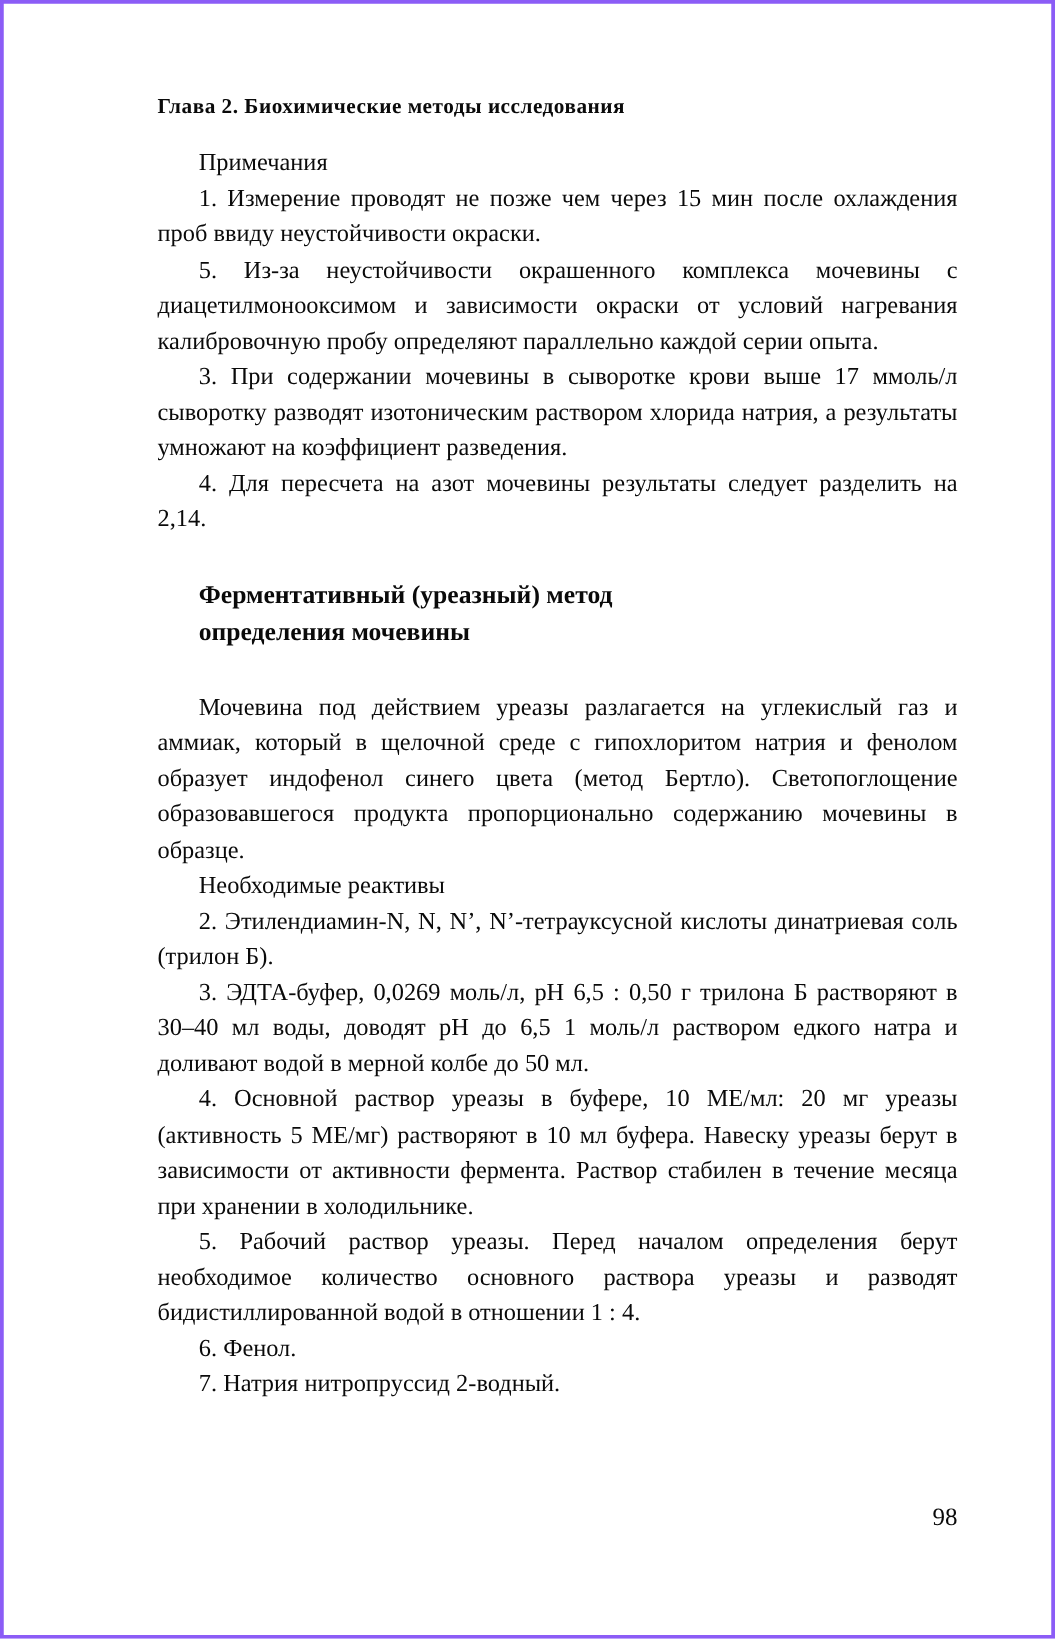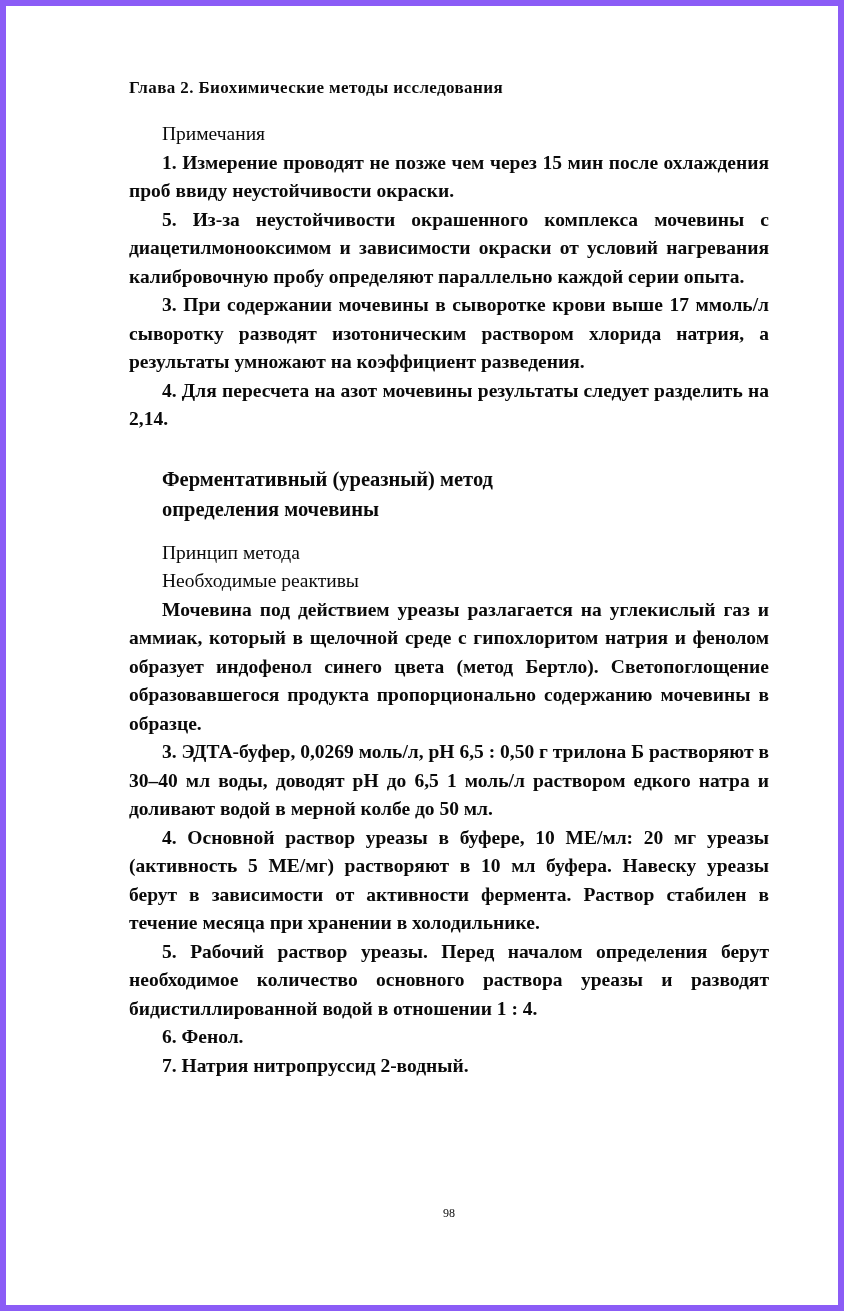--- a/index.html
+++ b/index.html
@@ -6,21 +6,21 @@
     margin: 0;
     padding: 0;
     background: #ffffff;
   }
   .page {
     position: relative;
     width: 844px;
     height: 1311px;
     background: #ffffff;
     box-sizing: border-box;
-    border: 6px solid #8b5cf6;
+    border: 3px solid #8b5cf6;
     font-family: "Liberation Serif", serif;
     color: #0a0a0a;
     overflow: hidden;
   }
   .running-header {
     position: absolute;
     left: 123px;
     top: 72px;
     width: 640px;
     font-size: 17px;
@@ -30,59 +30,59 @@
   .text-block {
     position: absolute;
     left: 123px;
     top: 114px;
     width: 640px;
     font-size: 19.5px;
     line-height: 28.5px;
     text-align: justify;
   }
   .block { margin: 0; }
-  .para { text-indent: 33px; font-weight: bold; }
+  .para { text-indent: 33px; }
   .bold-para {
     text-indent: 33px;
     font-weight: normal;
   }
   .section-heading {
     font-weight: bold;
     font-size: 20.5px;
     line-height: 30px;
-    margin: 30px 0 15px 33px;
+    margin: 30px 0 32px 33px;
     text-align: left;
     white-space: pre-line;
   }
   .page-number {
     position: absolute;
     left: 123px;
     top: 1200px;
     width: 640px;
-    text-align: center;
-    font-size: 12px;
+    text-align: right;
+    font-size: 20px;
   }
 </style>
 </head>
 <body>
 
 <div class="page">
   <div class="running-header">Глава 2. Биохимические методы исследования</div>
 
   <div class="text-block">
       <div class="block bold-para">Примечания</div>
       <div class="block para">1. Измерение проводят не позже чем через 15 мин после охлаждения проб ввиду неустойчивости окраски.</div>
       <div class="block para">5. Из-за неустойчивости окрашенного комплекса мочевины с диацетилмонооксимом и зависимости окраски от условий нагревания калибровочную пробу определяют параллельно каждой серии опыта.</div>
       <div class="block para">3. При содержании мочевины в сыворотке крови выше 17 ммоль/л сыворотку разводят изотоническим раствором хлорида натрия, а результаты умножают на коэффициент разведения.</div>
       <div class="block para">4. Для пересчета на азот мочевины результаты следует разделить на 2,14.</div>
       <div class="block section-heading">Ферментативный (уреазный) метод
 определения мочевины</div>
-      <div class="block bold-para">Принцип метода</div>
+      <div class="block para">Мочевина под действием уреазы разлагается на углекислый газ и аммиак, который в щелочной среде с гипохлоритом натрия и фенолом образует индофенол синего цвета (метод Бертло). Светопоглощение образовавшегося продукта пропорционально содержанию мочевины в образце.</div>
       <div class="block bold-para">Необходимые реактивы</div>
-      <div class="block para">Мочевина под действием уреазы разлагается на углекислый газ и аммиак, который в щелочной среде с гипохлоритом натрия и фенолом образует индофенол синего цвета (метод Бертло). Светопоглощение образовавшегося продукта пропорционально содержанию мочевины в образце.</div>
+      <div class="block para">2. Этилендиамин-N, N, N’, N’-тетрауксусной кислоты динатриевая соль (трилон Б).</div>
       <div class="block para">3. ЭДТА-буфер, 0,0269 моль/л, pH 6,5 : 0,50 г трилона Б растворяют в 30–40 мл воды, доводят pH до 6,5 1 моль/л раствором едкого натра и доливают водой в мерной колбе до 50 мл.</div>
       <div class="block para">4. Основной раствор уреазы в буфере, 10 МЕ/мл: 20 мг уреазы (активность 5 МЕ/мг) растворяют в 10 мл буфера. Навеску уреазы берут в зависимости от активности фермента. Раствор стабилен в течение месяца при хранении в холодильнике.</div>
       <div class="block para">5. Рабочий раствор уреазы. Перед началом определения берут необходимое количество основного раствора уреазы и разводят бидистиллированной водой в отношении 1 : 4.</div>
       <div class="block para">6. Фенол.</div>
       <div class="block para">7. Натрия нитропруссид 2-водный.</div>
     </div>
 
   <div class="page-number">98</div>
 </div>
 

